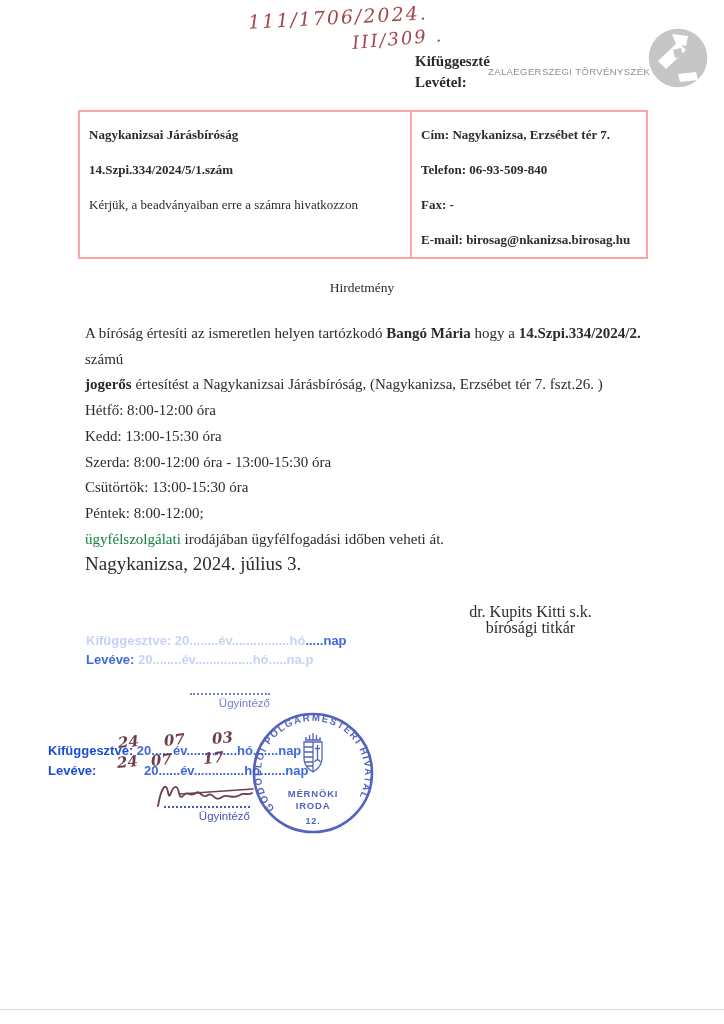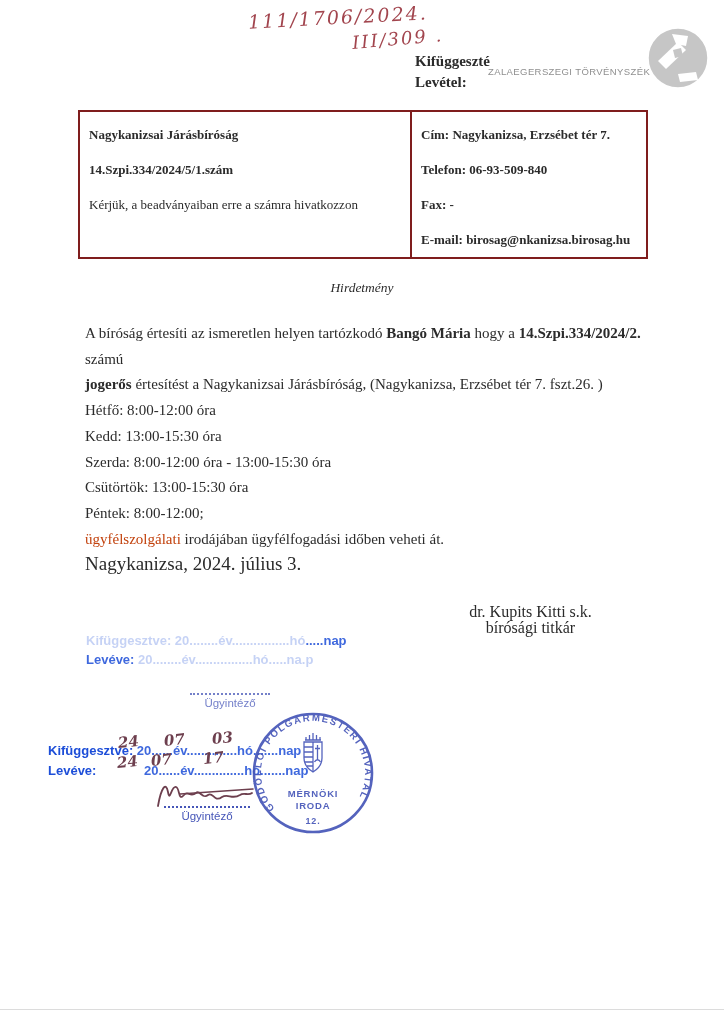--- a/index.html
+++ b/index.html
@@ -32,42 +32,42 @@
   .posting{left:415px;top:51px;font-size:15px;line-height:21px;}
 
   .logo{left:643px;top:23px;opacity:.8;}
 
   
   .info-table{
     position:absolute;left:78px;top:110px;width:570px;height:145px;
     border-collapse:collapse;table-layout:fixed;
   }
   .info-table td{
-    border:2px solid #7f1d1d;vertical-align:top;padding:5px 9px 0 9px;
+    border:2px solid #fca5a5;vertical-align:top;padding:5px 9px 0 9px;
     font-size:13px;
   }
   .info-table td.c-left{width:312px;}
   .cell-line{line-height:35px;height:35px;white-space:nowrap;}
 
   
-  .title-line{left:0;top:280px;width:724px;text-align:center;font-size:13.5px;font-style:italic;}
+  .title-line{left:0;top:280px;width:724px;text-align:center;font-size:13.5px;}
   .bodytext{left:85px;top:321px;width:575px;font-size:15px;line-height:25.7px;}
   .bodytext p{margin:0;}
-  .gray-word{color:#c2410c;}
+  .gray-word{color:#15803d;}
   .dateline{left:85px;top:553px;font-size:19px;}
   .signer{left:448px;top:604px;width:165px;text-align:center;font-size:16px;line-height:16px;}
 
   
   .stamp-blue{font-family:"Liberation Sans", sans-serif;color:#1d4ed8;font-weight:bold;}
   .stamp-faded{left:86px;top:631px;font-size:13px;line-height:19px;white-space:nowrap;}
   .op25{opacity:.25;}
   .op80{opacity:.85;}
   .officer{
     font-family:"Liberation Sans", sans-serif;color:#4656b8;
-    font-size:11.5px;text-align:center;
+    font-size:11.5px;text-align:right;
     border-top:2px dotted #4656b8;padding-top:2px;
   }
   .officer1{left:190px;top:693px;width:80px;opacity:.75;}
   .officer2{left:164px;top:806px;width:86px;}
   .stamp-main{left:48px;top:741px;font-size:13px;line-height:20px;white-space:nowrap;}
   .stamp-main .lbl2{display:inline-block;width:96px;}
   .hw-ink{
     position:absolute;font-family:"DejaVu Serif", serif;font-style:italic;
     color:#6d3f4e;font-size:15px;font-weight:bold;transform:rotate(-6deg);
   }

